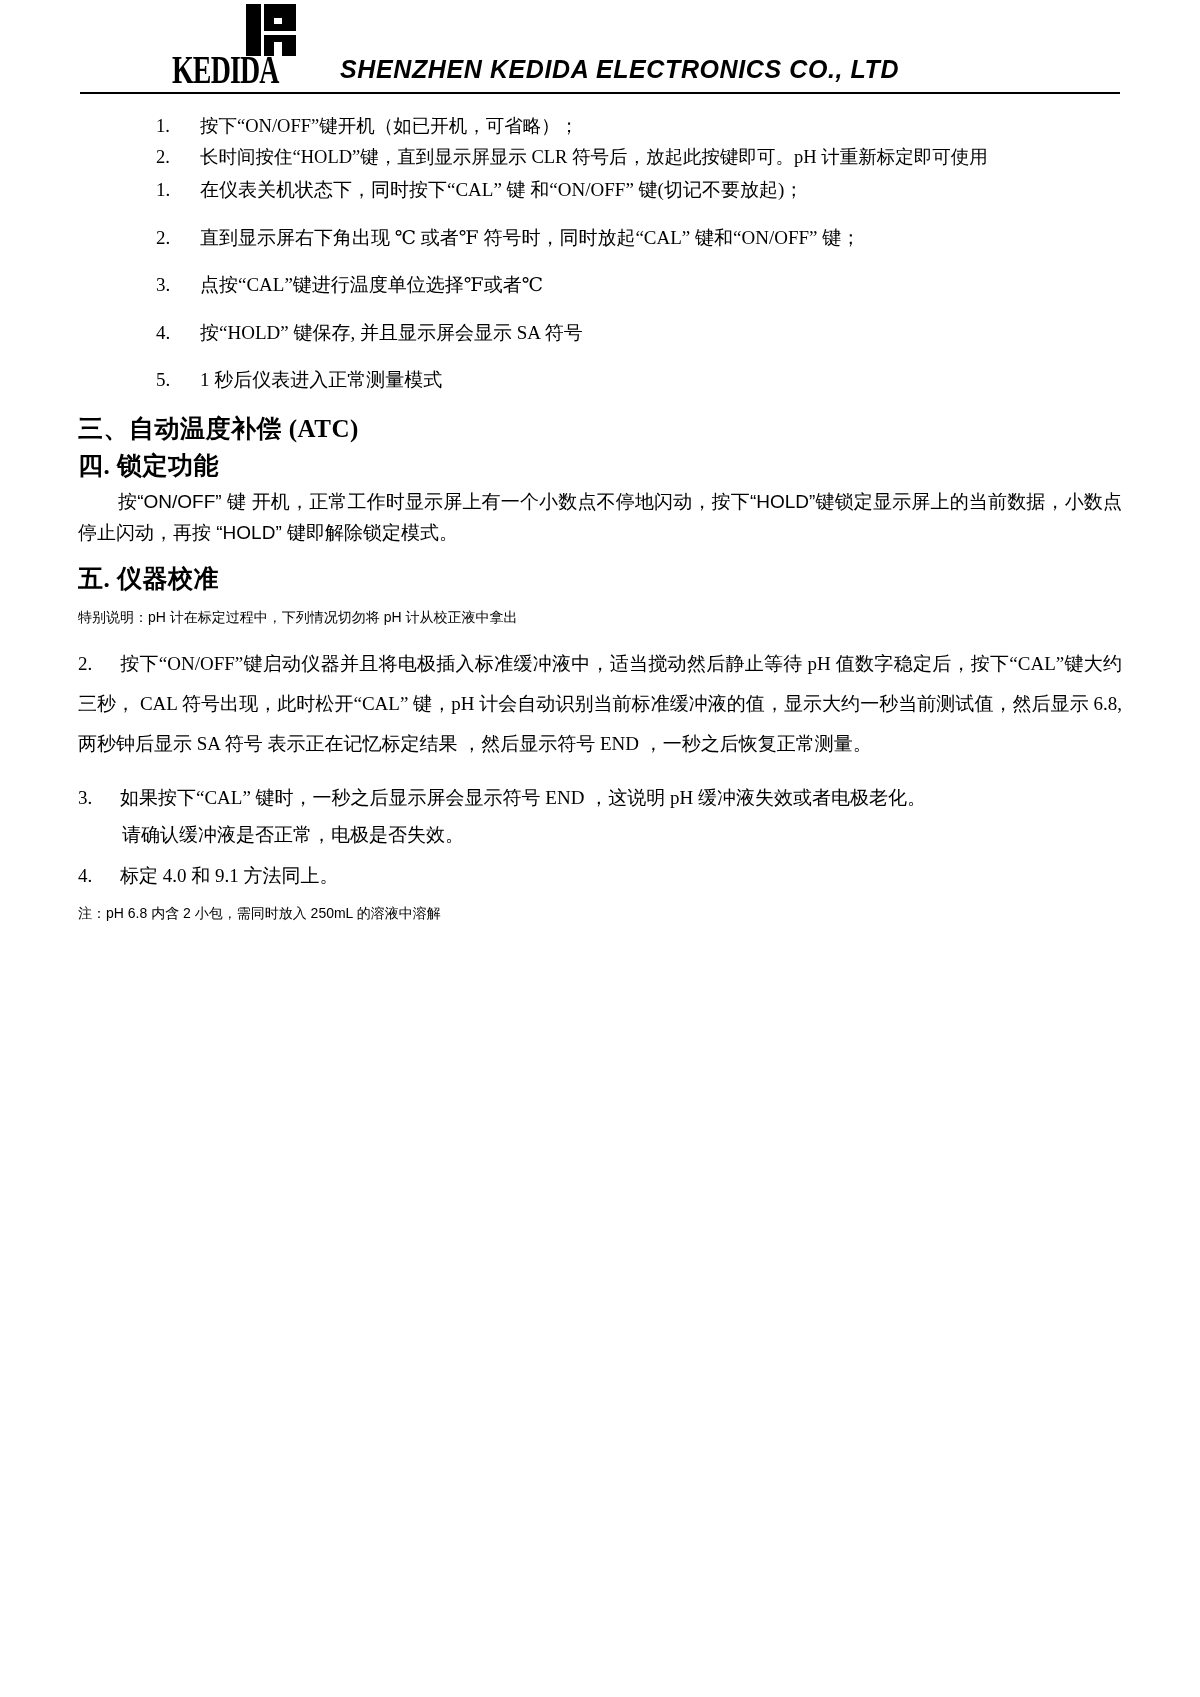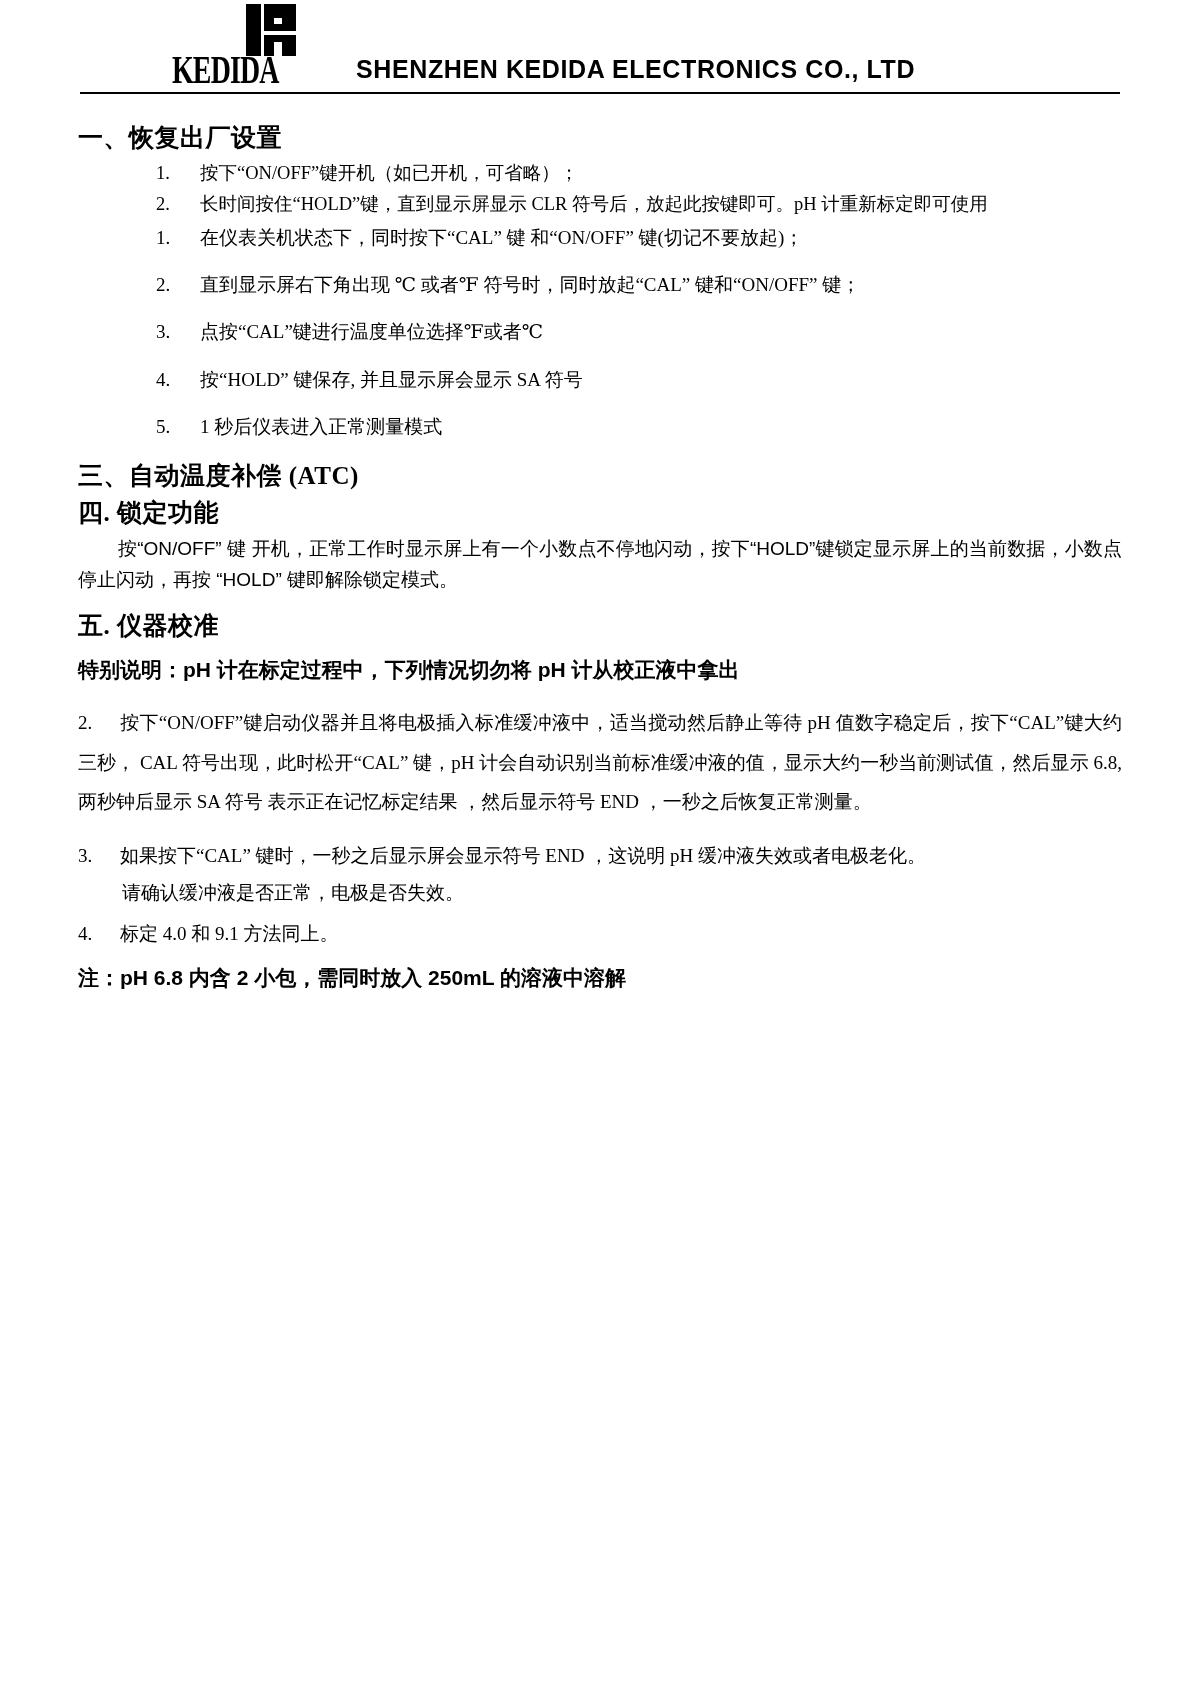--- a/index.html
+++ b/index.html
@@ -48,23 +48,24 @@
     font-family: "Liberation Serif", "DejaVu Serif", serif;
     font-weight: bold;
     font-size: 34px;
     letter-spacing: -1px;
     line-height: 0.9;
     transform: scaleX(0.82) scaleY(1.18);
     transform-origin: left bottom;
     margin-bottom: 1px;
   }
   .company-name {
-    margin-left: 54px;
+    margin-left: 38px;
     margin-bottom: 8px;
     font-family: "Liberation Sans", "DejaVu Sans", sans-serif;
+    font-style: italic;
     font-weight: bold;
     font-size: 25px;
     letter-spacing: 0.6px;
     white-space: nowrap;
   }
   .header-rule {
     margin: 0 80px;
     border-top: 2.5px solid #000;
     height: 0;
   }
@@ -117,22 +118,22 @@
   }
 
   p.body {
     font-size: 19px;
     line-height: 1.62;
     margin: 6px 0 6px 0;
     text-align: justify;
   }
 
   p.note-bold {
-    font-size: 21px;
-    font-weight: bold;
+    font-size: 14px;
+    font-weight: normal;
     line-height: 1.6;
     margin: 12px 0 8px 0;
   }
   p.note-bold.indent2 { padding-left: 92px; margin: 14px 0 10px 0; }
 
   .para-list { margin-top: 16px; }
   .para-item {
     font-size: 19px;
     line-height: 2.1;
     margin: 0 0 16px 0;
@@ -167,21 +168,20 @@
         </svg>
       </span>
       <span class="logo-word">KEDIDA</span>
     </div>
     <div class="company-name">SHENZHEN  KEDIDA  ELECTRONICS  CO., LTD</div>
   </div>
   <div class="header-rule"></div>
 
   <div class="content">
 
-    <h2 class="section">一、恢复出厂设置</h2>
     <ol class="numbered">
       <li>
         <span class="num">1.</span><span>按下“ON/OFF”键开机（如已开机，可省略）；</span>
       </li>
       <li>
         <span class="num">2.</span><span>长时间按住“HOLD”键，直到显示屏显示 CLR 符号后，放起此按键即可。pH 计重新标定即可使用</span>
       </li>
     </ol>
 
     <ol class="numbered loose">

